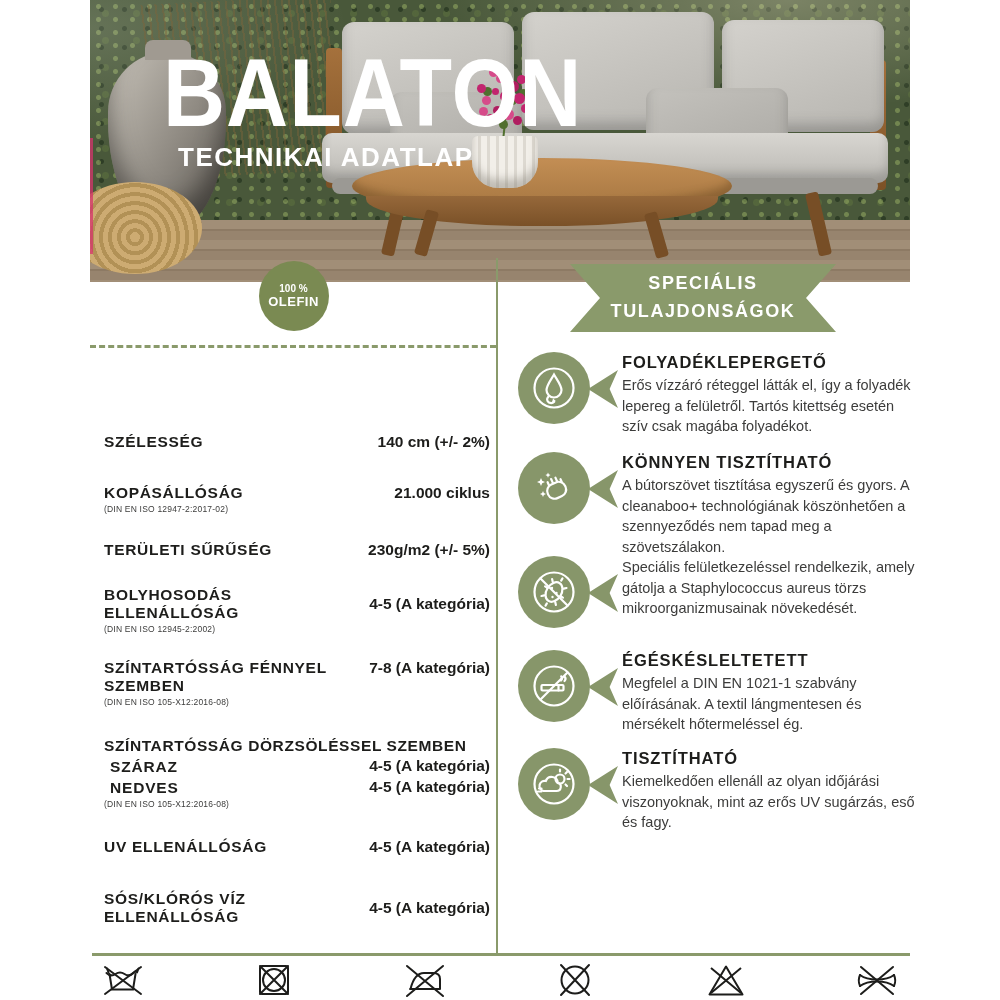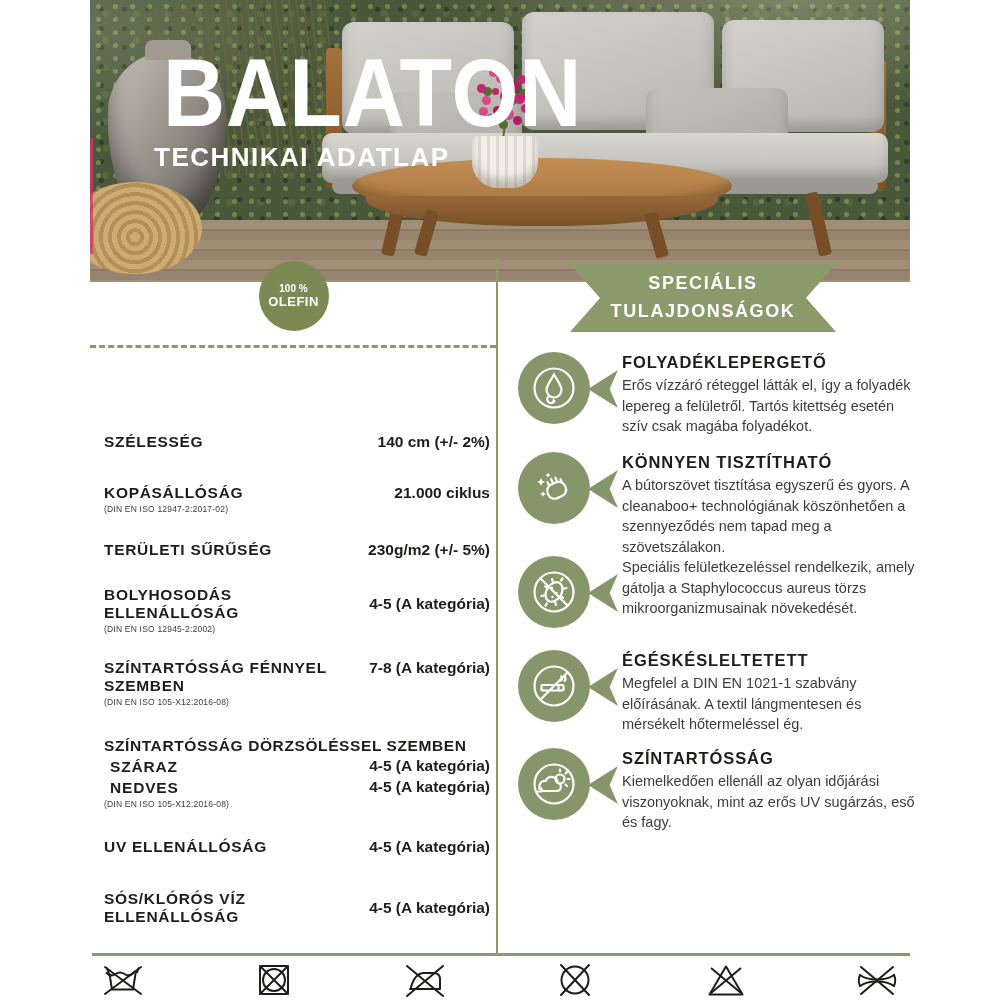--- a/index.html
+++ b/index.html
@@ -46,21 +46,21 @@
   .flowers{position:absolute;left:402px;top:88px;width:7px;height:7px;border-radius:50%;background:#c2256e;
     box-shadow:10px 5px 0 2px #c2256e,-9px 9px 0 1px #d64b8a,18px -5px 0 2px #b01d60,5px -13px 0 1px #d64b8a,
       -14px -3px 0 1px #c2256e,24px 7px 0 2px #c2256e,2px 19px 0 1px #b01d60,-5px 27px 0 1px #c2256e,
       13px 23px 0 2px #d64b8a,22px 29px 0 1px #b01d60,-12px 20px 0 1px #d64b8a,30px 17px 0 1px #c2256e,
       8px 33px 0 1px #51702f,26px -12px 0 1px #c2256e,-2px -19px 0 1px #d64b8a,17px 9px 0 1px #51702f,
       -8px 0px 0 1px #51702f,28px 2px 0 1px #51702f;}
   .stem{position:absolute;left:414px;top:104px;width:2px;height:36px;background:#51702f;transform:rotate(6deg);}
   .hero-edge{position:absolute;left:0;top:138px;width:3px;height:116px;background:#d6336c;opacity:.75;}
   .hero-title{position:absolute;left:73px;top:44px;color:#fff;font-weight:bold;font-size:86px;
     letter-spacing:1px;transform:scaleY(1.12);transform-origin:left top;line-height:1;}
-  .hero-subtitle{position:absolute;left:64px;top:142px;color:#fff;font-weight:bold;font-size:26px;letter-spacing:1.5px;}
+  .hero-subtitle{position:absolute;left:88px;top:142px;color:#fff;font-weight:bold;font-size:26px;letter-spacing:1.5px;}
 
   
   .v-divider{position:absolute;left:496px;top:258px;width:2px;height:696px;background:#8a9a6b;}
   .dashed-line{position:absolute;left:90px;top:345px;width:406px;border-top:3px dashed #8a9a6b;}
   .h-divider{position:absolute;left:92px;top:953px;width:818px;height:3px;background:#8a9a6b;}
 
   
   .composition{position:absolute;left:90px;top:256px;width:407px;text-align:center;}
   .composition-heading{font-size:15px;font-weight:bold;letter-spacing:1.2px;}
   .badge{width:70px;height:70px;border-radius:50%;background:#7a8a52;margin:5px auto 0;
@@ -297,21 +297,21 @@
           <circle cx="24" cy="24" r="19.5"></circle>
           <circle cx="30" cy="19" r="4.5"></circle>
           <path d="M30 11.5 v-2 M35.5 13.5 l1.5 -1.5 M37.5 19 h2 M35.5 24.5 l1.5 1.5"></path>
           <path d="M13.5 31 h13 a4.3 4.3 0 0 0 1.3 -8.4 a6.2 6.2 0 0 0 -12 -1.6 a5 5 0 0 0 -2.3 10 Z"></path>
           <path d="M9 28.5 h2.5 M8 31.5 h3.5"></path>
         </svg>
       </div>
       <div class="feature-pointer"></div>
     </div>
     <div class="feature-text">
-      <div class="feature-title">SZÍNTARTÓSSÁG</div>
+      <div class="feature-title">TISZTÍTHATÓ</div>
       <div class="feature-desc">Kiemelkedően ellenáll az olyan időjárási viszonyoknak, mint az erős UV sugárzás, eső és fagy.</div>
     </div>
   </div>
 
   <div class="care-row">
     <span>
       <svg width="46" height="40" viewBox="0 0 46 40" fill="none" stroke="#1d1d1b" stroke-width="2" stroke-linecap="round">
         <path d="M9.5 14 l2.5 15.5 h21 l2.5 -15.5"></path>
         <path d="M6.5 13 c3 3 6 3 9 1 c3 -2 6 -2 9 0 c3 2 6 2 9 -1 c1.2 -1.1 2 -1.6 3 -2"></path>
         <path d="M8.5 12.5 l-1.5 -4 M37 12.5 l1.5 -4"></path>

